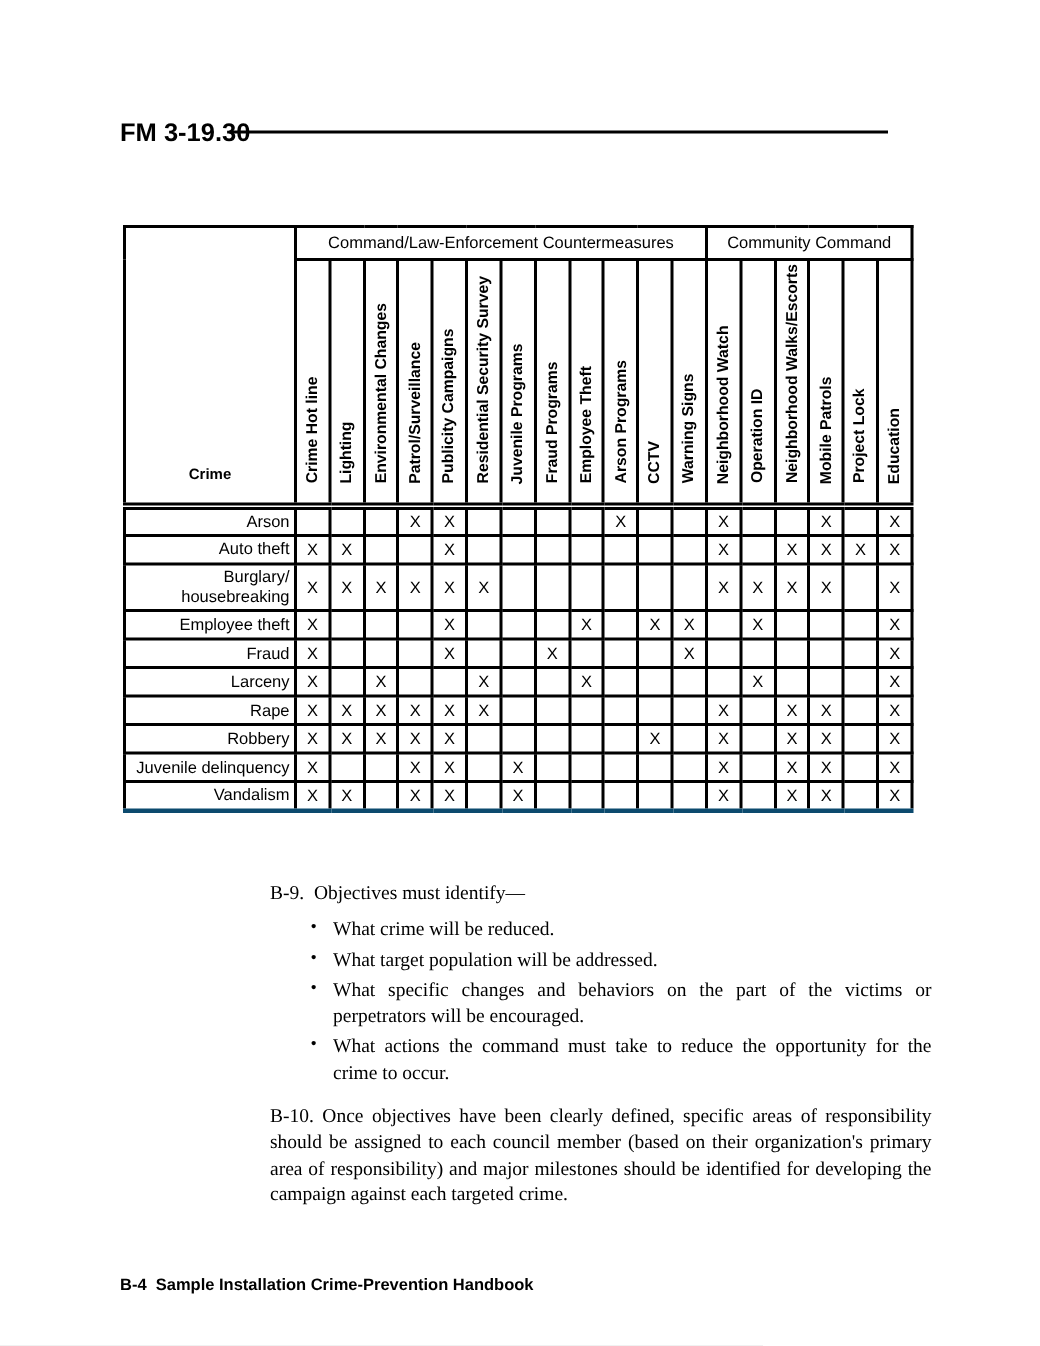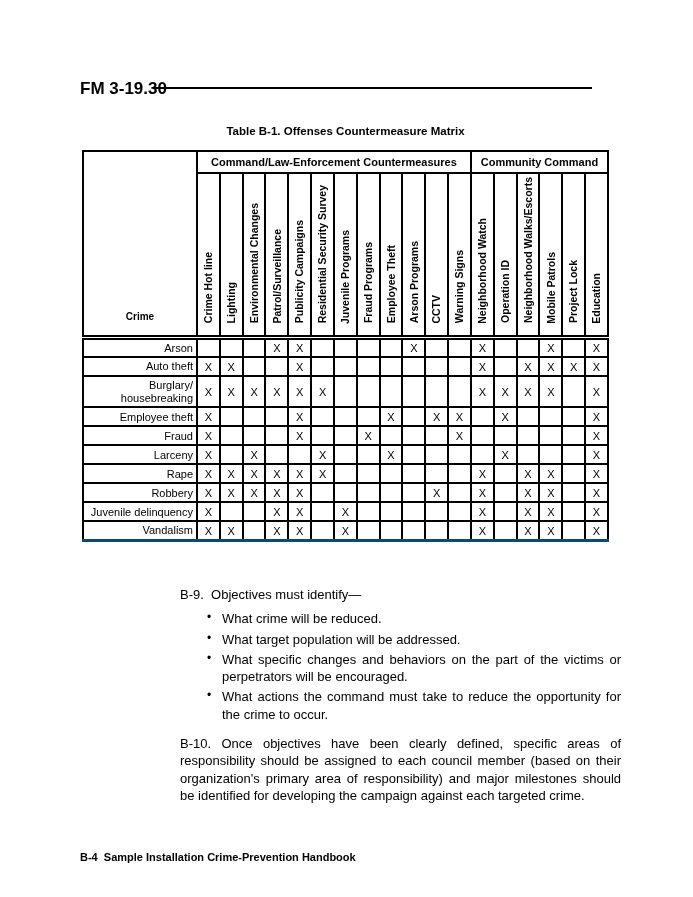--- a/index.html
+++ b/index.html
@@ -34,21 +34,21 @@
   table.matrix {
     position: absolute; left: 82px; top: 150px;
     width: 527px;
     border-collapse: collapse;
     table-layout: fixed;
     font-family: "Liberation Sans", sans-serif;
   }
   table.matrix th, table.matrix td { border: 2px solid #000; }
   th.group-head {
     height: 22px;
-    font-size: 11px; font-weight: 700;
+    font-size: 11px; font-weight: 400;
     text-align: center; vertical-align: middle;
     padding: 2px 0;
   }
   th.crime-head {
     vertical-align: bottom; text-align: center;
     font-size: 10px; font-weight: 700;
     padding-bottom: 13px;
   }
   th.col-head {
     height: 164px;
@@ -70,21 +70,21 @@
     padding: 2px 3px 2px 5px;
     white-space: pre-line;
     line-height: 1.15;
   }
   tbody td.mark { text-align: center; vertical-align: middle; }
   tbody tr:first-child td { border-top: 5px double #000; }
   tbody tr:last-child td { border-bottom: 3px solid #0c4a6e; }
   
   .text-block {
     position: absolute; left: 180px; top: 586px; width: 441px;
-    font-family: Liberation Sans, sans-serif;
+    font-family: Liberation Serif, serif;
     font-size: 13px; line-height: 1.33;
   }
   .para-intro { white-space: pre-wrap; }
   .bullets { margin: 7px 0 9px 27px; }
   .bullet-item { display: flex; margin-bottom: 3px; }
   .bullet-marker { width: 15px; flex: 0 0 15px; font-size: 12px; }
   .bullet-text { flex: 1; text-align: justify; }
   .para-justify { text-align: justify; margin-top: 12px; }
   
   .page-footer {
@@ -95,21 +95,20 @@
   }
 </style>
 </head>
 <body>
 
 <div class="page">
 
   <div class="fm-header">FM 3-19.30</div>
   <div class="header-rule"></div>
 
-  <div class="table-title">Table B-1. Offenses Countermeasure Matrix</div>
 
   <table class="matrix">
     <colgroup id="matrix-cols">
         <col style="width: 114px;">
         <col>
         <col>
         <col>
         <col>
         <col>
         <col>

